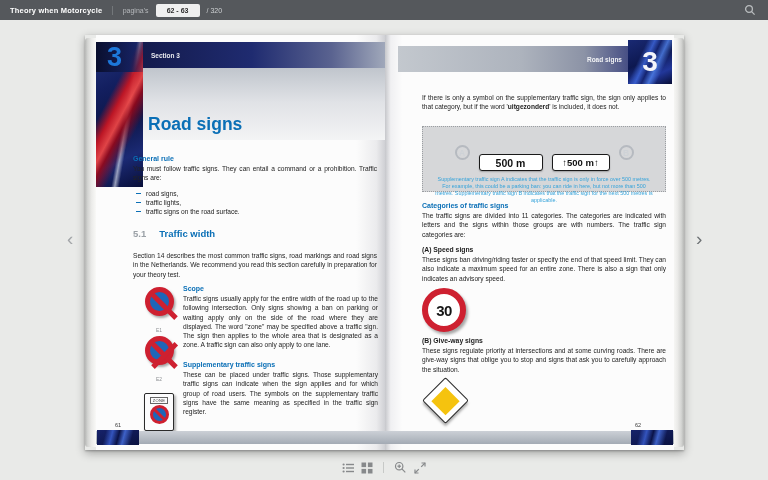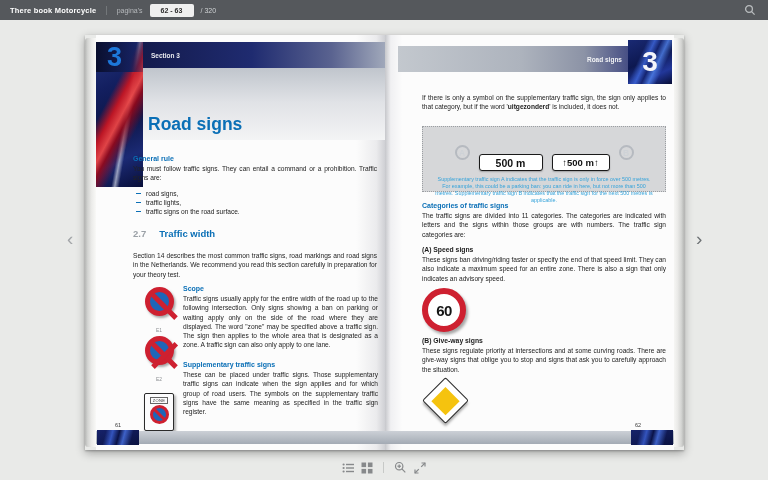--- a/index.html
+++ b/index.html
@@ -128,21 +128,21 @@
   .nav-chev.next { left:696px; top:229px; color:#6e7275; }
   .bottombar { position:absolute; left:0; top:455px; width:768px; height:25px;
                display:flex; align-items:center; justify-content:center; gap:7px; }
   .vdivider { width:1px; height:11px; background:#c7c9c7; margin:0 3px; }
   svg.tool { display:block; }
 </style>
 </head>
 <body>
 
 <div class="topbar">
-  <span class="booktitle">There book Motorcycle</span>
+  <span class="booktitle">Theory when Motorcycle</span>
   <span class="sep">|</span>
   <span class="pglabel">pagina's</span>
   <input value="62 - 63" style="">
   <span class="pgtotal">/ 320</span>
   <span class="spacer"></span>
   <span class="icon-btn">
     <svg width="12" height="12" viewBox="0 0 12 12" fill="none" stroke="#b9bcbe" stroke-width="1.3">
       <circle cx="5" cy="5" r="3.4"></circle>
         <line x1="7.6" y1="7.6" x2="10.6" y2="10.6"></line>
     </svg>
@@ -175,21 +175,21 @@
         <span class="bullet-dash"></span>
         <span class="txt">traffic lights,</span>
       </div>
       <div class="bullet-row">
         <span class="bullet-dash"></span>
         <span class="txt">traffic signs on the road surface.</span>
       </div>
     </div>
 
     <div class="sec-head">
-      <span class="n">2.7</span><span class="t">Traffic width</span>
+      <span class="n">5.1</span><span class="t">Traffic width</span>
     </div>
     <div class="p" style="left:37px; top:216px; width:244px;">Section 14 describes the most common traffic signs, road markings and road signs in the Netherlands. We recommend you read this section carefully in preparation for your theory test.</div>
 
     <div class="signcol-item" style="top:252px;">
       <div class="e-sign">
           <div class="bar r45"></div>
         </div>
     </div>
     <div class="sign-label" style="top:293px;">E1</div>
     <div class="signcol-item" style="top:301px;">
@@ -236,21 +236,21 @@
       </div>
       <div class="supp-caption">Supplementary traffic sign A indicates that the traffic sign is only in force over 500 metres. For example, this could be a parking ban: you can ride in here, but not more than 500 metres. Supplementary traffic sign B indicates that the traffic sign for the next 500 metres is applicable.</div>
     </div>
 
     <div class="h-blue" style="left:37px; top:167px;">Categories of traffic signs</div>
     <div class="p" style="left:37px; top:176px; width:244px;">The traffic signs are divided into 11 categories. The categories are indicated with letters and the signs within those groups are with numbers. The traffic sign categories are:</div>
 
     <div class="h-black" style="left:37px; top:211px;">(A) Speed signs</div>
     <div class="p" style="left:37px; top:220px; width:244px;">These signs ban driving/riding faster or specify the end of that speed limit. They can also indicate a maximum speed for an entire zone. There is also a sign that only indicates an advisory speed.</div>
     <div class="sign-50">
-      <span>60</span>
+      <span>30</span>
     </div>
 
     <div class="h-black" style="left:37px; top:302px;">(B) Give-way signs</div>
     <div class="p" style="left:37px; top:311px; width:244px;">These signs regulate priority at intersections and at some curving roads. There are give-way signs that oblige you to stop and signs that ask you to carefully approach the situation.</div>
     <div class="diamond-wrap">
       <div class="diamond">
           <div class="inner"></div>
         </div>
     </div>
 

